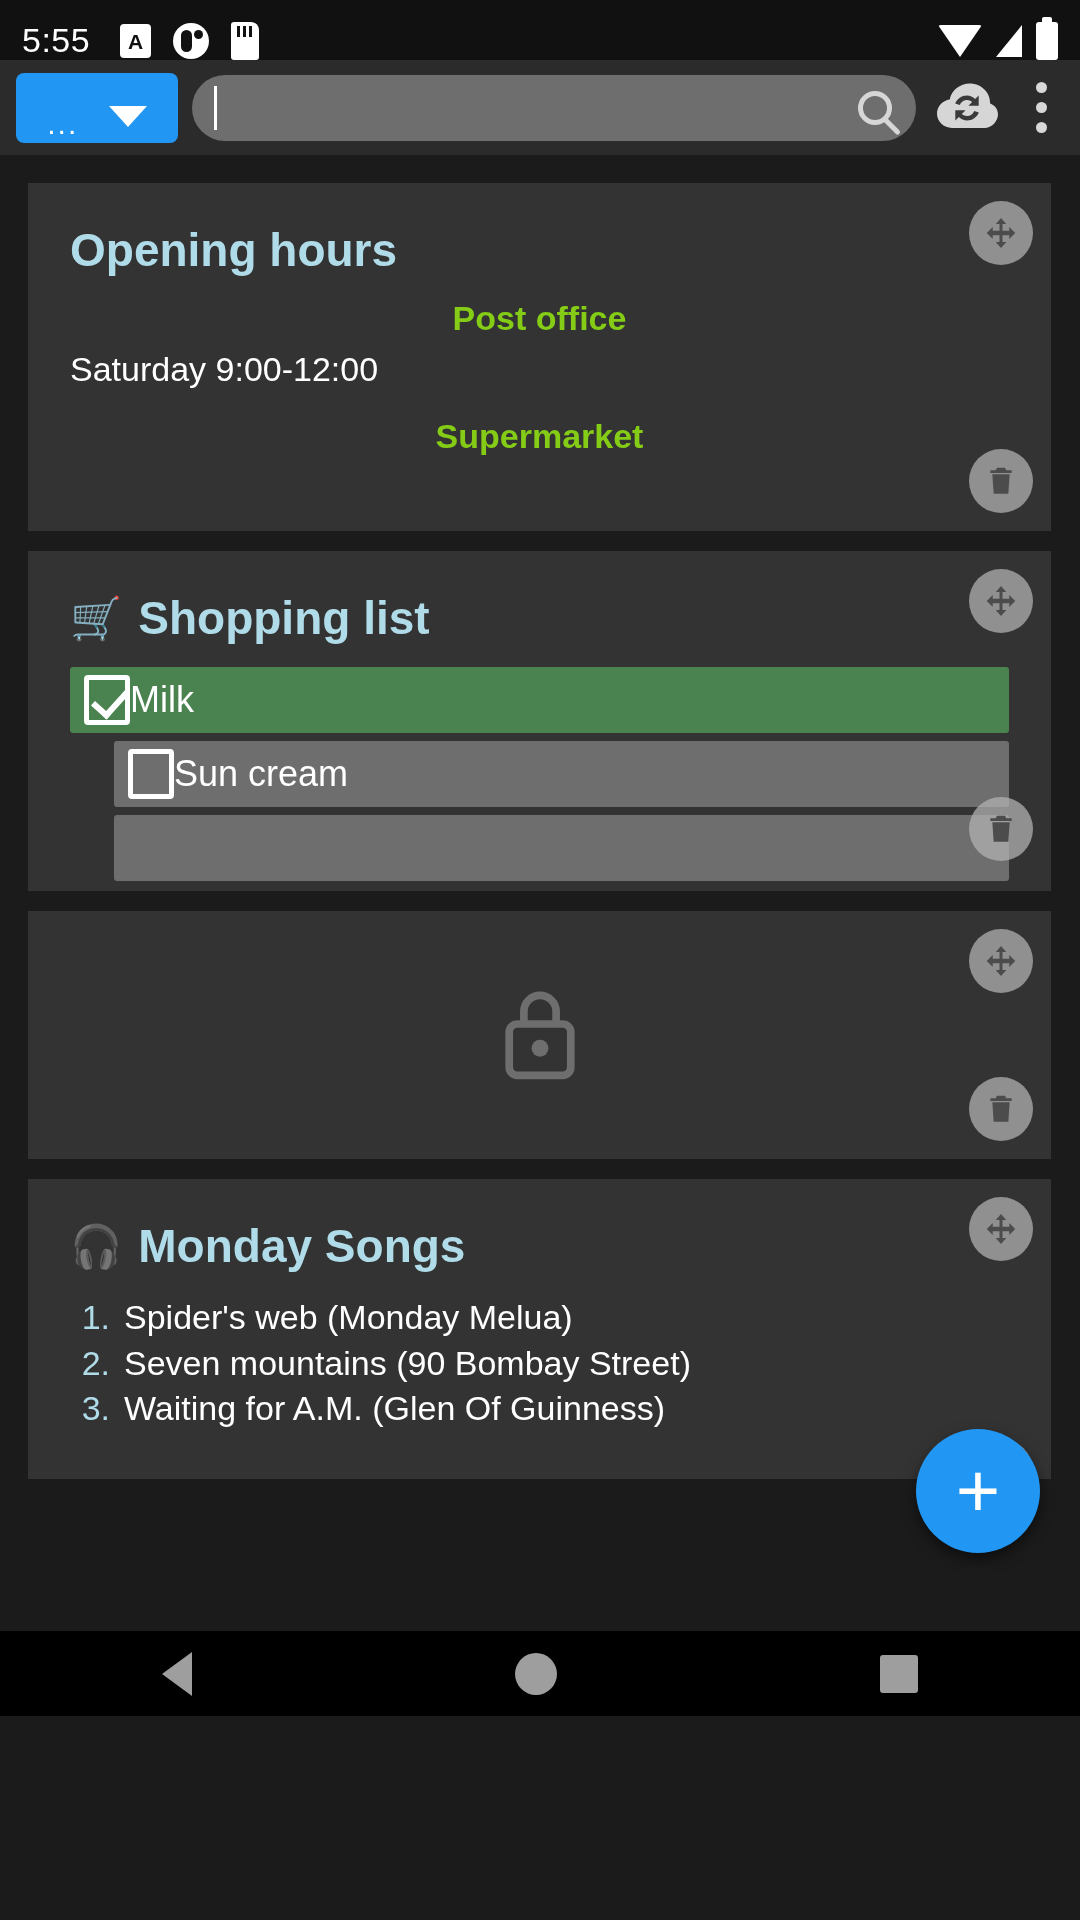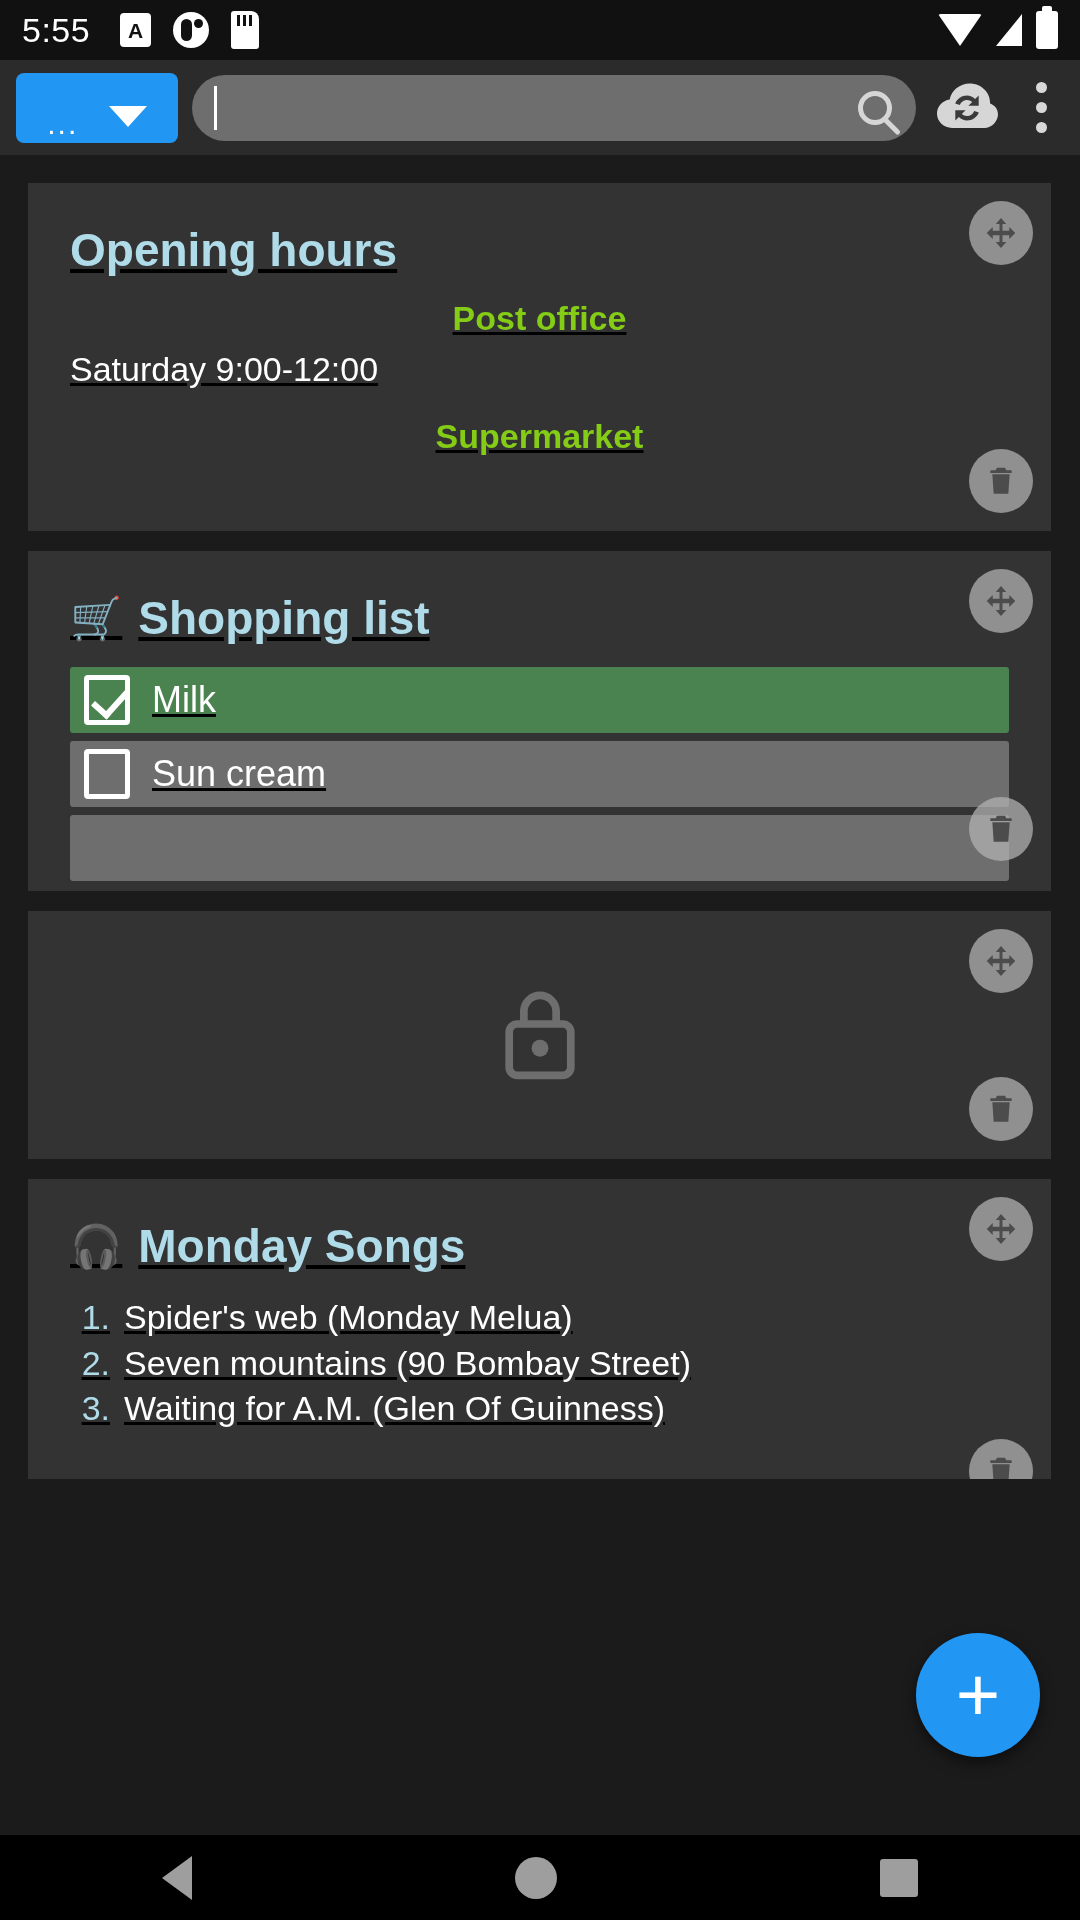--- a/index.html
+++ b/index.html
@@ -6,21 +6,21 @@
   html, body {
     width:1080px; height:1920px;
     background:#1b1b1b;
     font-family:"Liberation Sans", sans-serif;
     overflow:hidden;
   }
 
   
   .statusbar{
     height:60px; background:#111111;
-    display:flex; align-items:center;
+    display:flex; align-items:flex-end;
     padding:0 22px; color:#ffffff;
   }
   .clock{ font-size:34px; letter-spacing:.5px; }
   .status-icons-left{ display:flex; align-items:center; gap:22px; margin-left:30px; }
   .status-spacer{ flex:1 1 auto; }
   .status-icons-right{ display:flex; align-items:center; gap:14px; }
   .ic-abox{
     width:31px;height:34px;border-radius:4px;background:#fff;color:#111;
     font-size:21px;font-weight:bold;display:flex;align-items:center;justify-content:center;
     line-height:1;
@@ -67,24 +67,23 @@
   .search-input-text{flex:1;color:#d9d9d9;font-size:30px;padding-left:6px;}
   .mag{ width:34px;height:34px;border:5px solid #d6d6d6;border-radius:50%;position:relative;margin-right:8px;}
   .mag::after{content:"";position:absolute;width:5px;height:22px;background:#d6d6d6;right:-7px;bottom:-17px;transform:rotate(-45deg);border-radius:3px;}
   .cloud-sync{ width:74px;height:74px;display:flex;align-items:center;justify-content:center;cursor:pointer;}
   .kebab{ width:46px;height:74px;display:flex;flex-direction:column;align-items:center;justify-content:center;gap:9px;cursor:pointer;}
   .kebab i{ width:11px;height:11px;background:#d8d8d8;border-radius:50%;display:block;}
 
   
   .board{
     position:relative;
-    height:1680px; background:#1b1b1b;
+    height:1476px; background:#1b1b1b;
     padding:28px 29px 0 28px;
     overflow:hidden;
-    text-decoration:underline;
   }
   .card{
     position:relative;
     background:#333333;
     margin-bottom:20px;
     overflow:hidden;
   }
   .card-body{ padding:40px 42px 24px 42px; }
   .note-title{ color:#b0dbe8; font-size:46px; font-weight:bold; margin-bottom:22px; display:flex; align-items:center; gap:16px;}
   .note-sub{ color:#84cc16; font-size:34px; font-weight:bold; margin-bottom:6px;text-align:center; }
@@ -94,25 +93,25 @@
     position:absolute; right:18px;
     width:64px;height:64px;border-radius:50%;
     background:rgba(180,180,180,.72);
     display:flex;align-items:center;justify-content:center;cursor:pointer;
   }
   .handle.move{ top:18px; }
   .handle.del{ bottom:18px; }
 
   
   .check-row{
-    display:flex;align-items:center;gap:22px;
+    display:flex;align-items:center;
     height:66px;margin-bottom:8px;padding-left:14px;border-radius:3px;
   }
   .check-row.done{ background:#4a8350; }
-  .check-row.todo{ background:#6e6e6e; }
+  .check-row.todo{ background:#6e6e6e;margin-left:44px; }
   .cbox{ width:46px;height:50px;border:5px solid #fff;border-radius:4px;position:relative;flex:0 0 auto;}
   .cbox.on::after{
     content:"";position:absolute;left:11px;top:2px;width:15px;height:29px;
     border:solid #fff;border-width:0 6px 6px 0;transform:rotate(42deg);
   }
   .check-label{ color:#fff;font-size:36px; }
 
   .lock-card{ height:248px;display:flex;align-items:center;justify-content:center;}
 
   .ol{ list-style:none; }

